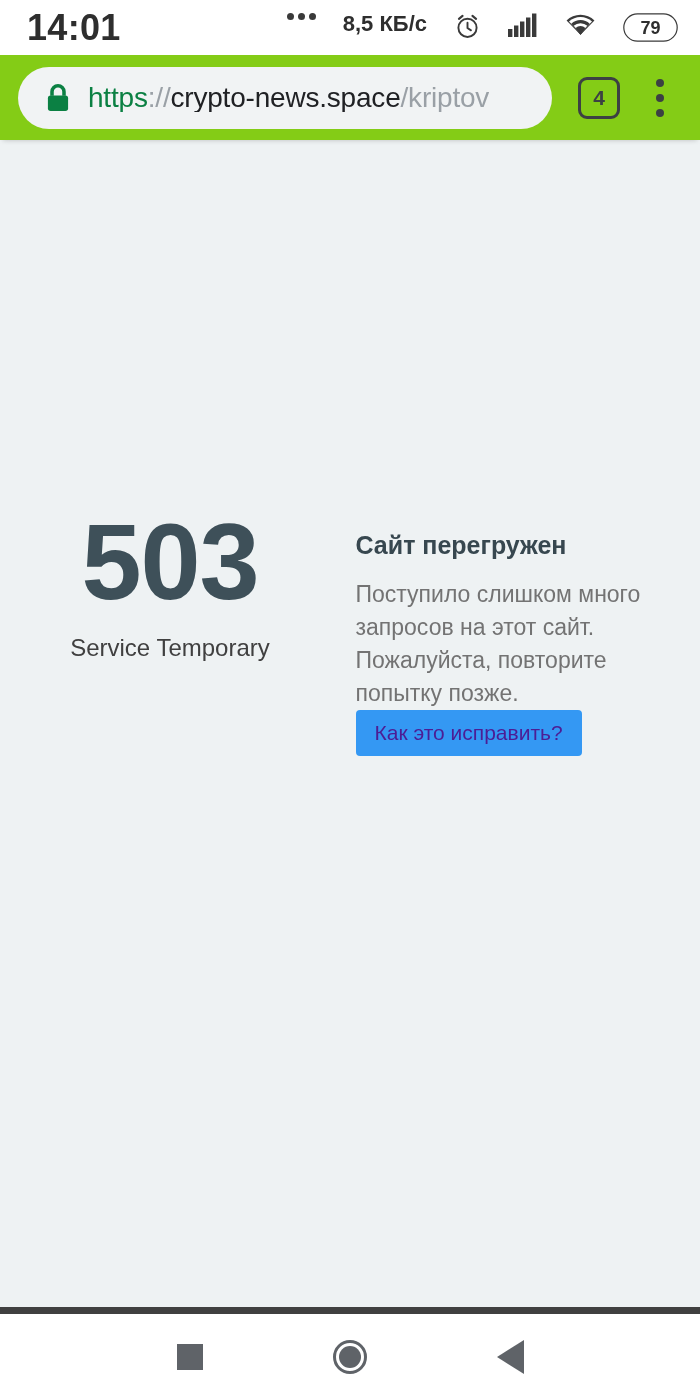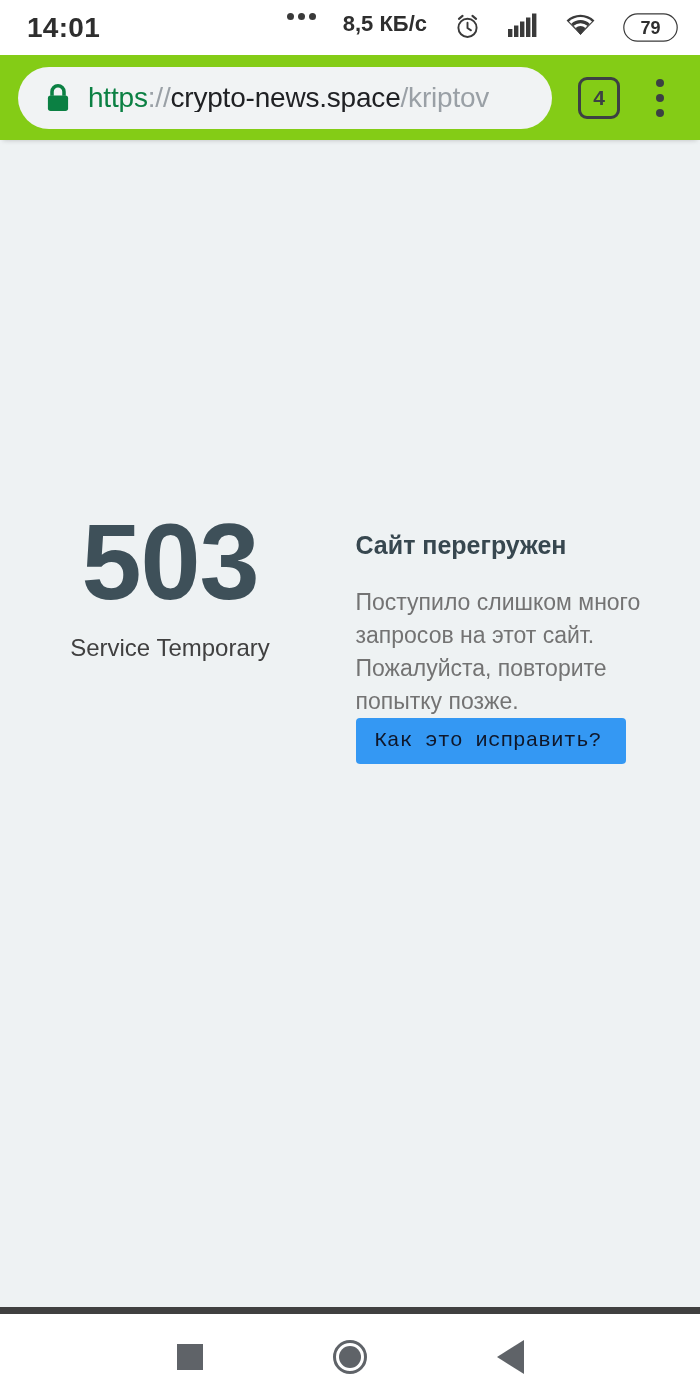--- a/index.html
+++ b/index.html
@@ -20,21 +20,21 @@
   .statusbar {
     height:55px;
     flex:0 0 55px;
     background:#ffffff;
     display:flex;
     align-items:center;
     justify-content:space-between;
     padding:0 22px 0 27px;
   }
   .status-time {
-    font-size:28px;
+    font-size:36px;
     font-weight:bold;
     color:#2e2e2e;
     letter-spacing:0.3px;
     line-height:1;
   }
   .status-right {
     display:flex;
     align-items:flex-start;
     gap:27px;
   }
@@ -154,39 +154,39 @@
     width:360px;
     flex:0 0 360px;
     padding-left:68px;
     padding-top:20px;
   }
   .msg-title {
     font-size:25px;
     font-weight:bold;
     color:#37474f;
     line-height:1.2;
-    margin-bottom:26px;
+    margin-bottom:18px;
   }
   .msg-body {
     font-size:23px;
     color:#737373;
     line-height:1.44;
     max-width:348px;
   }
   .fix-btn {
     display:inline-block;
     background:#3498f3;
-    color:#0f172a;
+    color:#4c1d95;
     font-size:21px;
     line-height:1;
-    padding:12px 25px 13px 19px;
+    padding:12px 19px 13px 19px;
     border:none;
     border-radius:4px;
     cursor:pointer;
-    font-family:Liberation Mono, monospace;
+    font-family:Liberation Sans, sans-serif;
   }
 
   
   .navbar {
     flex:0 0 86px;
     height:86px;
     background:#ffffff;
     display:flex;
     align-items:center;
     justify-content:space-around;

